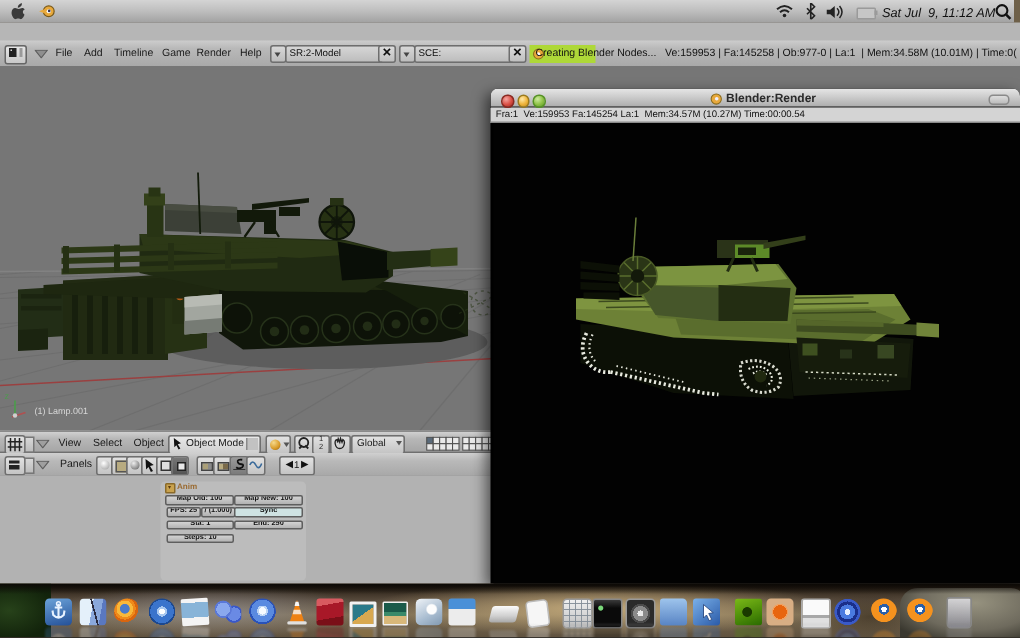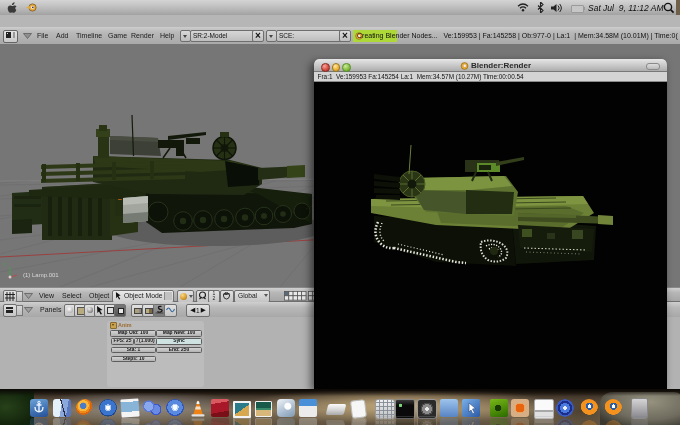--- a/index.html
+++ b/index.html
@@ -42,21 +42,21 @@
     background:linear-gradient(#d0d0d0,#b9b9b9 35%,#a8a8a8);border-bottom:1px solid #7d7d7d;}
   .hbtn{position:absolute;background:linear-gradient(#e2e2e2,#c4c4c4);border:1px solid #6f6f6f;border-radius:2px;}
   .htxt{position:absolute;font-size:7px;color:#1a1a1a;}
   
   #bcont{left:0;top:301.5px;width:680px;height:72.5px;background:#b2b2b2;}
   #panel{position:absolute;left:107px;top:4px;width:97px;height:66px;background:#bcbcbc;border-radius:3px;}
   .pb{position:absolute;height:4.8px;background:linear-gradient(#d3d3d3,#b2b2b2);
     border:0.5px solid #5e5e5e;border-radius:1.5px;font-size:4.9px;font-weight:bold;color:#111;
     text-align:center;line-height:4.8px;overflow:hidden;}
   
-  #rwin{left:314px;top:59px;width:353px;height:330px;border-radius:5px 5px 0 0;
+  #rwin{left:327px;top:59px;width:353px;height:330px;border-radius:5px 5px 0 0;
     box-shadow:-3px 3px 9px rgba(0,0,0,.55);background:#000;}
   #rtitle{position:absolute;left:0;top:0;width:353px;height:12px;border-radius:5px 5px 0 0;
     background:linear-gradient(#e6e6e6,#cdcdcd 45%,#adadad);border-bottom:1px solid #787878;}
   .mbtn{position:absolute;top:4px;width:6.5px;height:6.5px;border-radius:50%;}
   #rtitle .tt{position:absolute;top:1.5px;left:157px;font-size:8px;font-weight:bold;color:#2a2a2a;}
   #rstrip{position:absolute;left:0;top:13px;width:353px;height:9px;background:#d4d4d4;
     border-bottom:1px solid #8a8a8a;font-size:6.4px;color:#111;line-height:9px;white-space:nowrap;}
   #rcanvas{position:absolute;left:1.5px;top:23px;width:351px;height:307px;background:#020202;overflow:hidden;}
   
   #desk{left:0;top:389px;width:680px;height:36px;overflow:hidden;}

